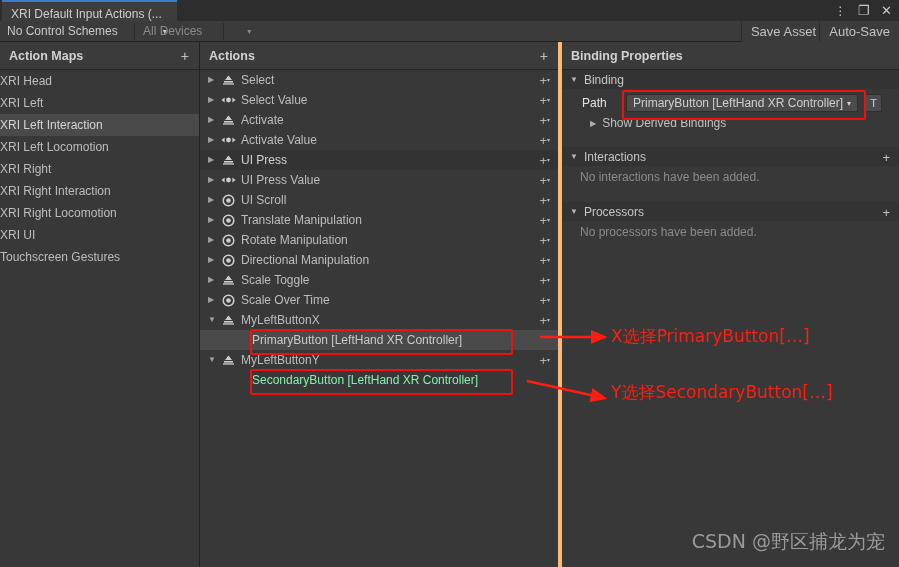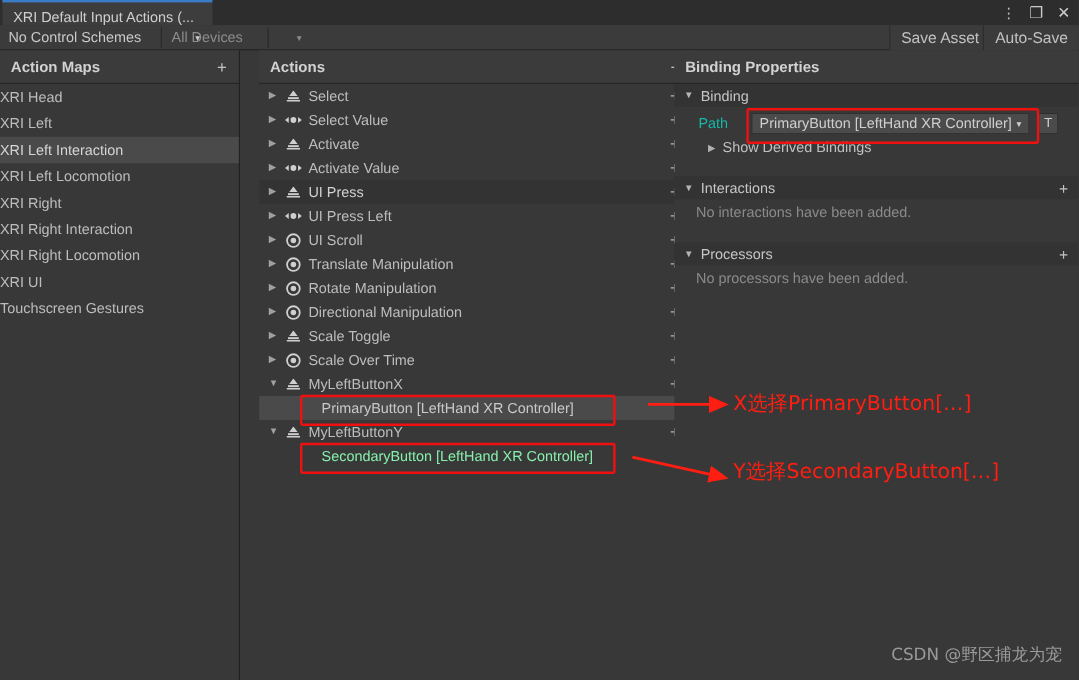--- a/index.html
+++ b/index.html
@@ -115,21 +115,21 @@
 
   
   .panel {
     position: absolute;
     top: 42px;
     height: 525px;
     background: #383838;
     box-sizing: border-box;
   }
   #panel-maps   { left: 0px;   width: 200px; border-right: 1px solid #212121; }
-  #panel-actions{ left: 216px; width: 362px; border-right: 1px solid #fdba74; }
+  #panel-actions{ left: 200px; width: 362px; border-right: 4px solid #fdba74; }
   #panel-props  { left: 562px; width: 337px; }
 
   .panel-head {
     position: relative;
     height: 27px;
     background: #3b3b3b;
     border-bottom: 1px solid #252525;
     display: flex;
     align-items: center;
     padding-left: 9px;
@@ -251,21 +251,21 @@
   .field-row {
     display: flex;
     align-items: center;
     height: 20px;
     padding-left: 20px;
     margin-top: 4px;
   }
   .field-label {
     width: 44px;
     font-size: 12px;
-    color: #14b8a6;
+    color: #e5e5e5;
   }
   .path-drop {
     position: relative;
     height: 18px;
     flex: 0 0 232px;
     background: #4b4b4b;
     border: 1px solid #2e2e2e;
     box-sizing: border-box;
     display: flex;
     align-items: center;
@@ -318,21 +318,21 @@
   svg.arrows {
     position: absolute;
     left: 0; top: 0;
     width: 899px; height: 567px;
     pointer-events: none;
   }
 
   .watermark {
     position: absolute;
     right: 14px; bottom: 12px;
-    font-size: 14px;
+    font-size: 19px;
     color: #9a9a9a;
     font-family: "DejaVu Sans", "Liberation Sans", sans-serif;
   }
 </style>
 </head>
 <body>
 
 <div id="app">
 
   <div class="tabbar">
@@ -480,21 +480,21 @@
         </div>
         <div class="act-row">
           <span class="twisty">▶</span>
           <span class="aicon">
             <svg width="15" height="10" viewBox="0 0 15 10">
               <path d="M0.5 5 L3.6 2.6 L3.6 7.4 Z" fill="#cfcfcf"></path>
               <circle cx="7.5" cy="5" r="2.4" fill="#cfcfcf"></circle>
               <path d="M14.5 5 L11.4 2.6 L11.4 7.4 Z" fill="#cfcfcf"></path>
             </svg>
           </span>
-          <span class="alabel">UI Press Left</span>
+          <span class="alabel">UI Press Value</span>
           <span class="addbtn">
             <span class="pl">+</span>
             <span class="ca">▾</span>
           </span>
         </div>
         <div class="act-row">
           <span class="twisty">▶</span>
           <span class="aicon">
             <svg width="13" height="13" viewBox="0 0 13 13">
               <circle cx="6.5" cy="6.5" r="5.3" fill="none" stroke="#cfcfcf" stroke-width="1.5"></circle>

